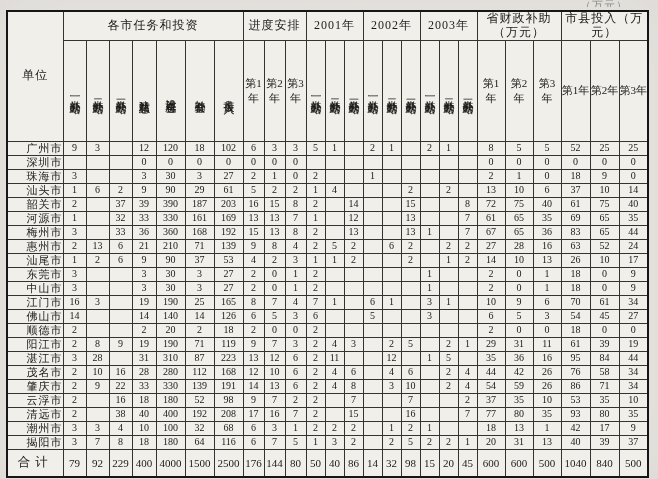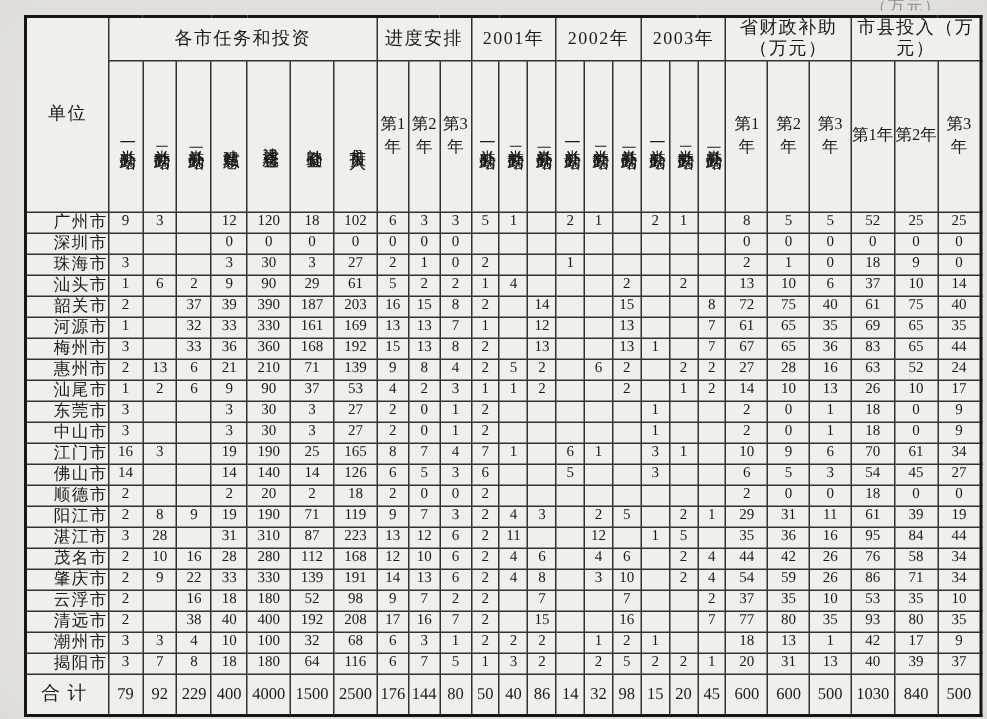--- a/index.html
+++ b/index.html
@@ -4,21 +4,21 @@
 <style>
   html,body{margin:0;padding:0;}
   body{
     width:658px;height:479px;overflow:hidden;
     background:#dcdad5;
     font-family:"Liberation Serif","DejaVu Serif",serif;
   }
   .page{
     position:relative;box-sizing:border-box;
     width:658px;height:479px;
-    padding:10px 3px 0 16px;
+    padding:10px 3px 0 6px;
     background:#e9e7e2;
     box-shadow:inset 0 0 70px rgba(60,55,45,.08);
   }
   .top-note-clip{
     position:absolute;top:0;right:30px;height:7px;overflow:hidden;
     font-size:11px;color:#8d8c86;letter-spacing:1px;line-height:10px;
   }
   table.budget{
     border-collapse:collapse;table-layout:fixed;
     background:#f0efe9;
@@ -755,19 +755,19 @@
           <td>86</td>
           <td>14</td>
           <td>32</td>
           <td>98</td>
           <td>15</td>
           <td>20</td>
           <td>45</td>
           <td>600</td>
           <td>600</td>
           <td>500</td>
-          <td>1030</td>
+          <td>1040</td>
           <td>840</td>
           <td>500</td>
         </tr>
       </tfoot>
   </table>
 </div>
 
 </body></html>

